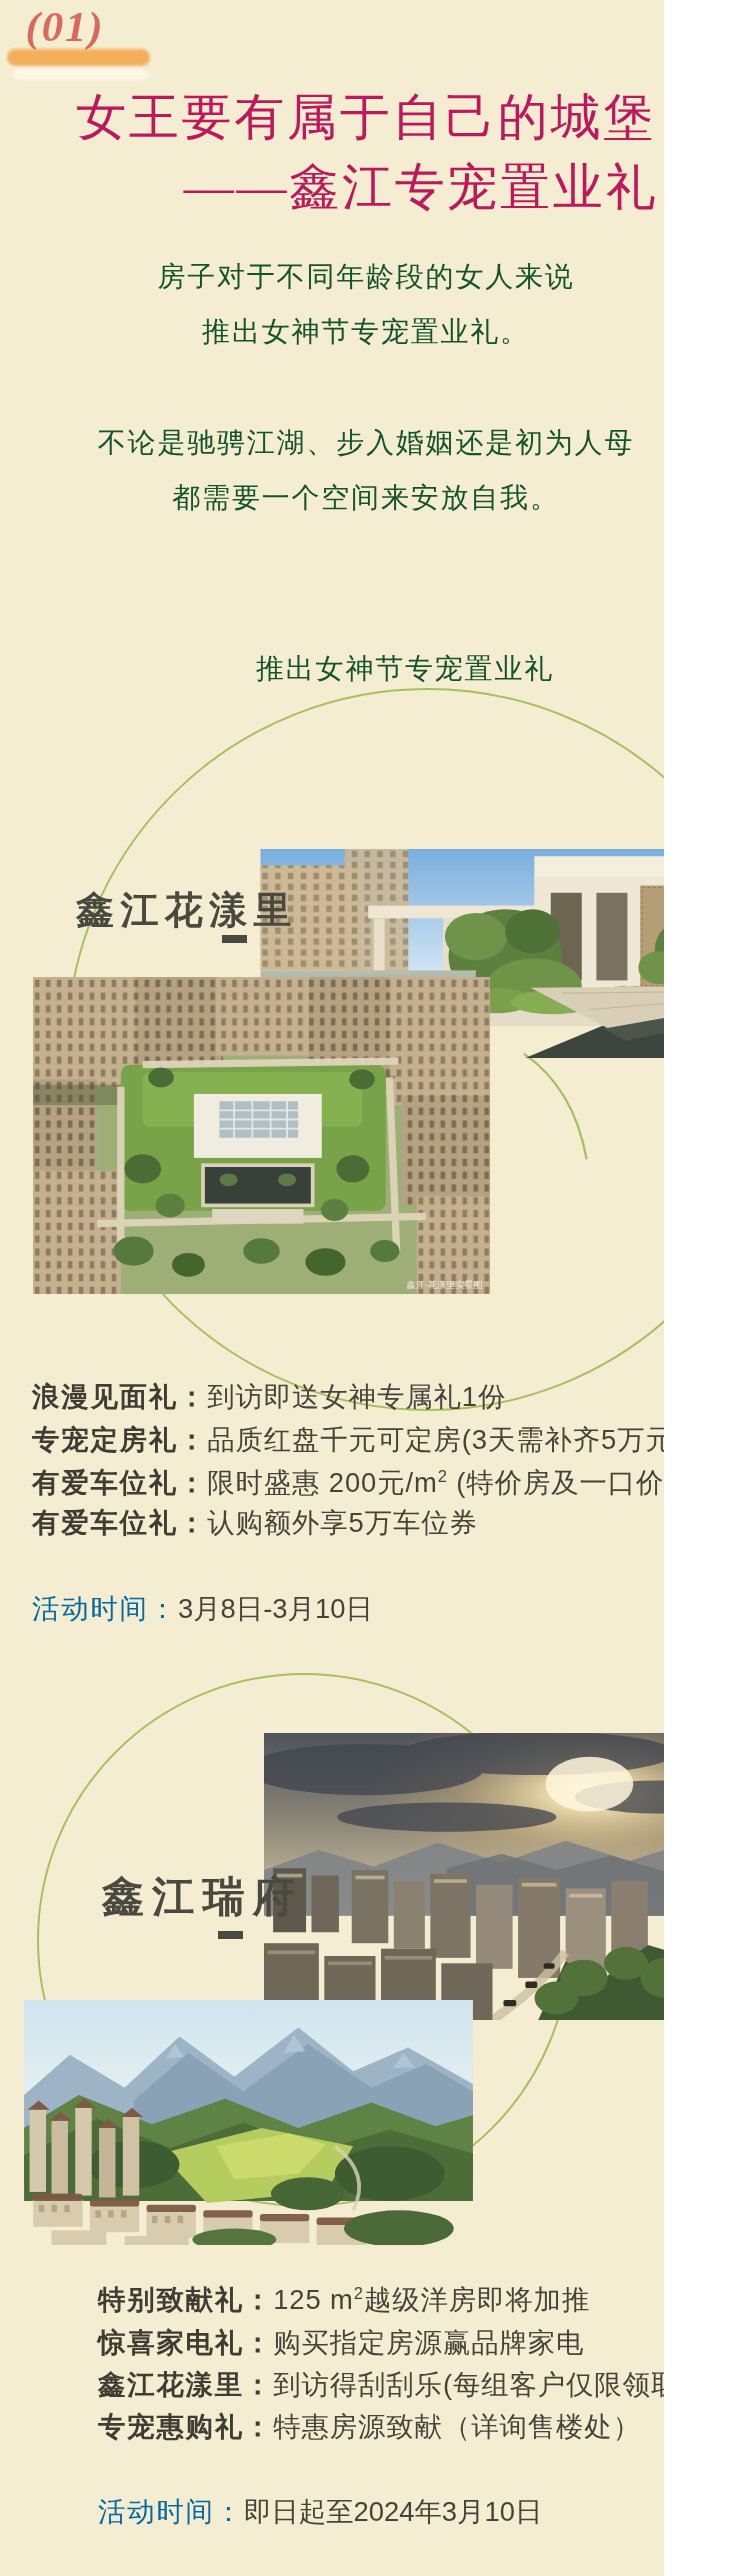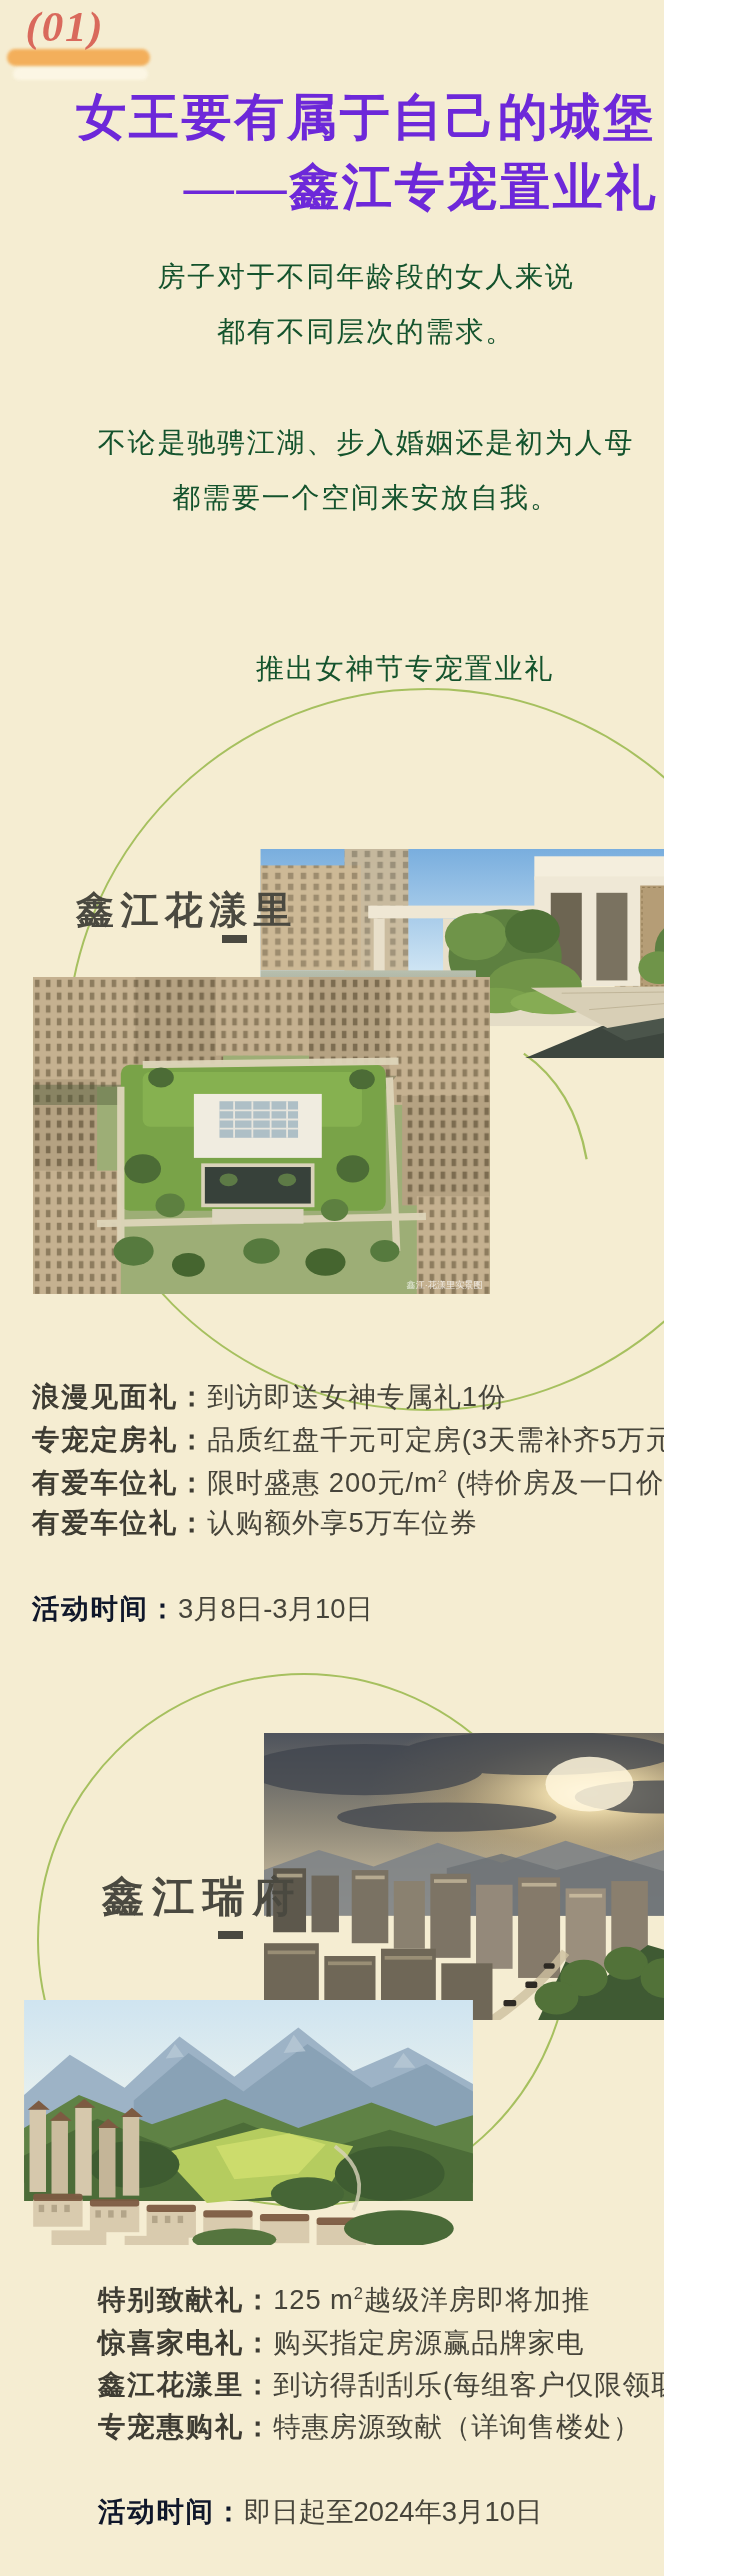--- a/index.html
+++ b/index.html
@@ -15,21 +15,21 @@
     left:25.6px;top:1.8px;
     font-family:"Liberation Serif","DejaVu Serif",serif;
     font-style:italic;font-weight:bold;font-size:43px;color:#d9695c;
     letter-spacing:1.8px;z-index:3;
   }
   .hl-bar{left:7.3px;top:49px;width:143px;height:17.4px;background:#f3a94f;border-radius:8.2px;filter:blur(1.4px);opacity:.9;z-index:1;}
   .hl-bar2{left:12.8px;top:68px;width:135px;height:12px;background:#fdf7e6;border-radius:6.4px;filter:blur(1.8px);opacity:.9;z-index:1;}
   .title{
     left:0;width:732px;text-align:center;
     font-family:"Liberation Serif","DejaVu Serif",serif;
-    font-weight:bold;color:#6d28d9;letter-spacing:2.7px;
+    font-weight:normal;color:#be185d;letter-spacing:2.7px;
   }
   .title-l1{top:84px;font-size:50px;}
   .title-l2{top:154px;font-size:50px;transform:translateX(55px);}
   .para{left:0;width:732px;text-align:center;font-size:28px;letter-spacing:1.8px;color:#14532d;}
   .projects-line{top:589px;font-weight:bold;font-size:32px;letter-spacing:0.9px;color:#3b3a32;}
   .promo-line{top:650px;font-size:28px;letter-spacing:1.8px;padding-left:39px;}
   
   .ring{border:2.3px solid #a6c05f;border-radius:50%;background:transparent;z-index:0;}
   .ring1{left:66px;top:688px;width:719px;height:719px;}
   .ring2{left:37px;top:1673px;width:530px;height:530px;}
@@ -45,36 +45,36 @@
   .proj-label-1{left:76px;top:885px;font-size:38px;letter-spacing:6.4px;}
   .proj-label-2{left:102px;top:1869px;font-size:42px;letter-spacing:8.2px;}
   .label-dash{background:#4a4940;width:25px;height:8.2px;z-index:4;}
   .dash1{left:222px;top:935px;}
   .dash2{left:218px;top:1931px;}
   
   .offer{font-size:27.4px;letter-spacing:0.9px;white-space:nowrap;color:#46443a;z-index:2;}
   .offer b{color:#3e3c33;letter-spacing:1.8px;font-weight:bold;}
   .offer sup{font-size:16.5px;}
   .period{font-size:27.4px;white-space:nowrap;color:#46443a;z-index:2;}
-  .period b{color:#0f172a;letter-spacing:1.8px;font-weight:bold;}
+  .period b{color:#0369a1;letter-spacing:1.8px;font-weight:normal;}
 </style>
 </head>
 <body>
 
 <div id="poster">
 
   <div class="abs index-badge">(01)</div>
   <div class="abs hl-bar"></div>
   <div class="abs hl-bar2"></div>
 
   <div class="abs title title-l1">女王要有属于自己的城堡</div>
   <div class="abs title title-l2">——鑫江专宠置业礼</div>
 
   <div class="abs para" style="top:258px">房子对于不同年龄段的女人来说</div>
-  <div class="abs para" style="top:313px">都有不同层次的需求。</div>
+  <div class="abs para" style="top:313px">推出女神节专宠置业礼。</div>
   <div class="abs para" style="top:479px">都需要一个空间来安放自我。</div>
   <div class="abs para" style="top:424px">不论是驰骋江湖、步入婚姻还是初为人母</div>
 
   <div class="abs para promo-line">推出女神节专宠置业礼</div>
 
   <div class="abs ring ring1"></div>
   <div class="abs ring ring2"></div>
   <svg class="abs arc-svg" style="left:512px;top:1047px" width="91" height="128" viewBox="0 0 100 140">
     <path d="M 13 7 Q 68 45 82 123" fill="none" stroke="#a6c05f" stroke-width="2.5"></path>
   </svg>

